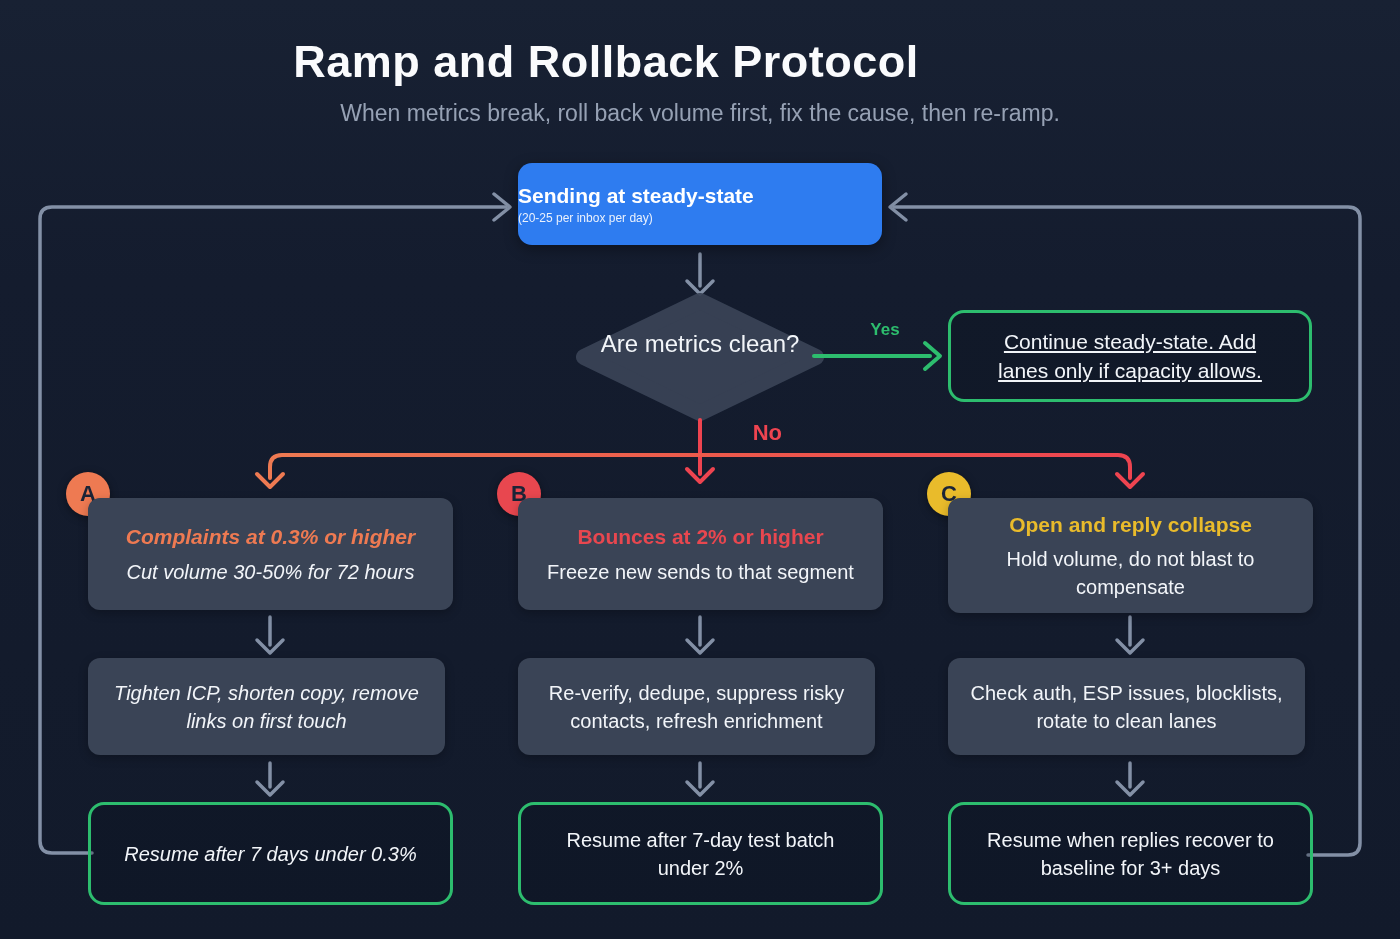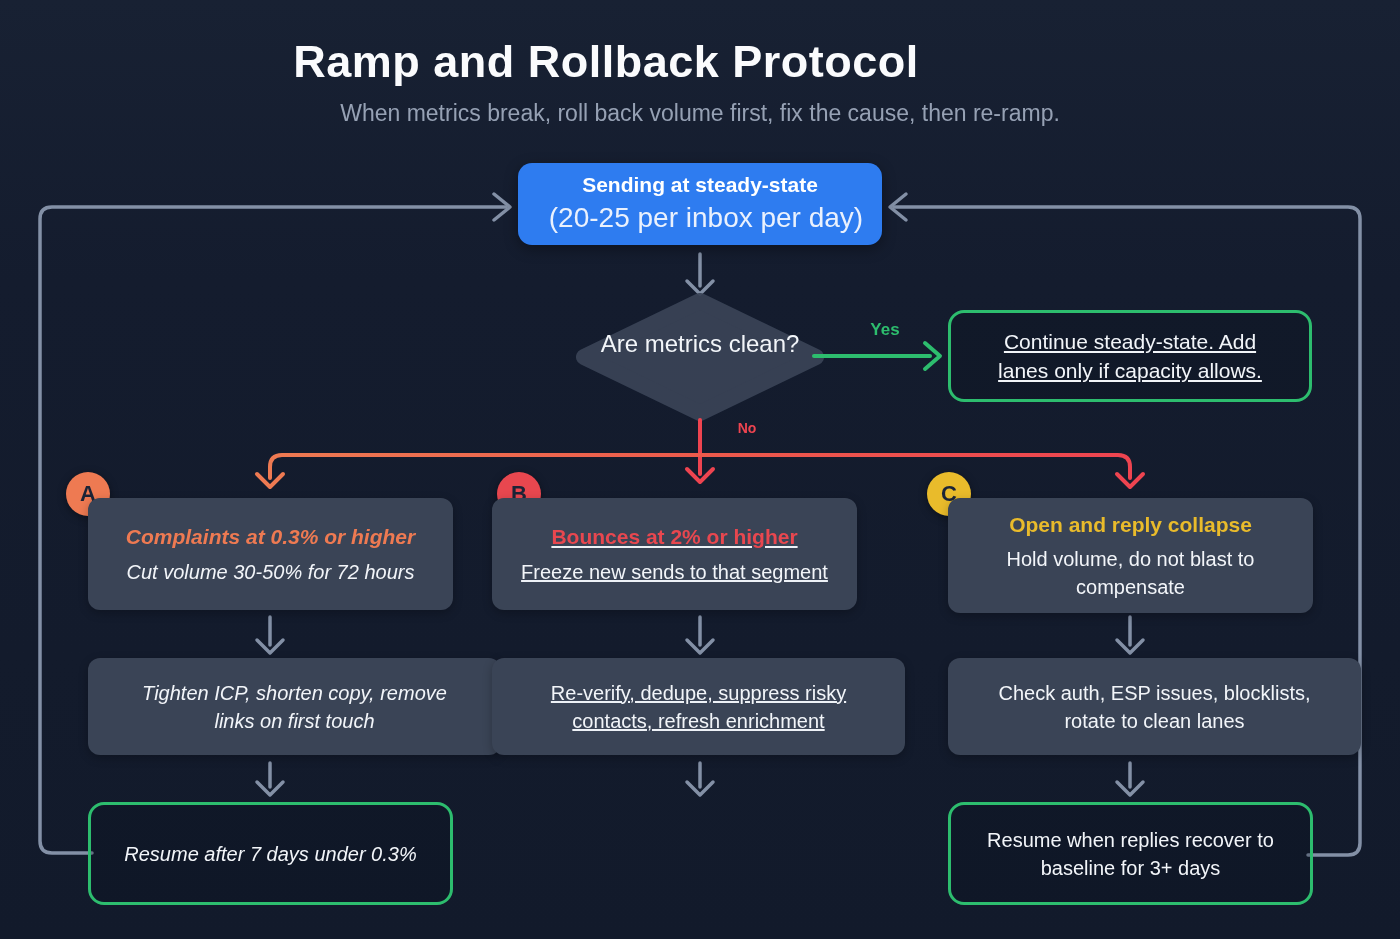--- a/index.html
+++ b/index.html
@@ -6,41 +6,41 @@
   .canvas{
     position:relative;width:1400px;height:939px;overflow:hidden;
     background:linear-gradient(180deg,#182133 0%,#141c2e 30%,#131b2c 70%,#121a2b 100%);
     font-family:"Liberation Sans", sans-serif;color:#eef2f7;
   }
   .overlay{position:absolute;left:0;top:0;width:1400px;height:939px;pointer-events:none;}
   .abs{position:absolute;box-sizing:border-box;}
   .page-title{left:0;top:36px;width:1212px;text-align:center;font-size:45px;font-weight:700;color:#fafbfd;letter-spacing:.5px;}
   .page-subtitle{left:0;top:100px;width:1400px;text-align:center;font-size:23px;color:#96a1b4;}
   .steady-box{left:518px;top:163px;width:364px;height:82px;background:#2e7cf0;border-radius:14px;
-    display:flex;flex-direction:column;align-items:center;justify-content:center;line-height:1.35;
+    display:flex;flex-direction:column;justify-content:center;line-height:1.35;
     box-shadow:0 4px 14px rgba(0,0,0,.35);}
   .steady-box .l1{font-size:21px;font-weight:700;color:#ffffff;}
-  .steady-box .l2{font-size:28px;color:#eaf1fd;margin-left:12px;}
+  .steady-box .l2{font-size:12px;color:#eaf1fd;}
   .diamond-label{left:595px;top:328px;width:210px;text-align:center;font-size:24px;line-height:1.35;color:#f2f5f9;}
   .yes-label{left:845px;top:320px;width:80px;text-align:center;font-size:17px;font-weight:700;color:#2dbd6e;}
-  .no-label{left:712px;top:420px;width:70px;text-align:center;font-size:14px;font-weight:700;color:#ee4450;}
+  .no-label{left:712px;top:420px;width:70px;text-align:right;font-size:22px;font-weight:700;color:#ee4450;}
   .outline-box{background:rgba(9,15,28,.25);border:3px solid #2dbd6e;border-radius:16px;
     display:flex;align-items:center;justify-content:center;text-align:center;line-height:1.4;font-size:21px;color:#f2f5f9;}
   .continue-box{left:948px;top:310px;width:364px;height:92px;text-decoration:underline;}
   .continue-box .inner{max-width:300px;}
   .panel{background:#3a4456;border-radius:12px;display:flex;flex-direction:column;align-items:center;justify-content:center;
     text-align:center;line-height:1.4;box-shadow:0 3px 10px rgba(0,0,0,.25);}
   .panel .inner{max-width:314px;}
   .trigger{top:498px;width:365px;min-height:112px;padding:12px 0;}
   .trigger .head{font-size:21px;font-weight:700;margin-bottom:6px;}
   .trigger .body, .fix .inner, .resume .inner{font-size:20px;color:#f2f5f9;}
-  .fix{top:658px;width:413px;height:97px;}
+  .fix{top:658px;width:357px;height:97px;}
   .resume{top:802px;width:365px;height:103px;font-size:20px;}
   .resume .inner{max-width:312px;}
-  .col-a{left:88px;font-style:italic;} .col-b{left:492px;text-decoration:underline;} .col-c{left:948px;}
+  .col-a{left:88px;font-style:italic;} .col-b{left:518px;} .col-c{left:948px;}
   .head-a{color:#ee7a52;} .head-b{color:#e8474f;} .head-c{color:#e9bb2b;}
   .badge{top:472px;width:44px;height:44px;border-radius:50%;display:flex;align-items:center;justify-content:center;
     font-size:22px;font-weight:700;color:#1b2437;box-shadow:0 2px 8px rgba(0,0,0,.4);}
   .badge-a{left:66px;background:#ee7a52;} .badge-b{left:497px;background:#e8474f;} .badge-c{left:927px;background:#e9bb2b;}
 </style>
 </head>
 <body>
 
 <div class="canvas">
 
@@ -159,17 +159,20 @@
   <div class="abs panel fix col-b">
     <div class="inner">Re-verify, dedupe, suppress risky contacts, refresh enrichment</div>
   </div>
   <div class="abs panel fix col-c">
     <div class="inner">Check auth, ESP issues, blocklists, rotate to clean lanes</div>
   </div>
 
   <div class="abs outline-box resume col-a">
     <div class="inner">Resume after 7 days under 0.3%</div>
   </div>
+  <div class="abs outline-box resume col-b">
+    <div class="inner">Resume after 7-day test batch under 2%</div>
+  </div>
   <div class="abs outline-box resume col-c">
     <div class="inner">Resume when replies recover to baseline for 3+ days</div>
   </div>
 
 </div>
 
 </body></html>

